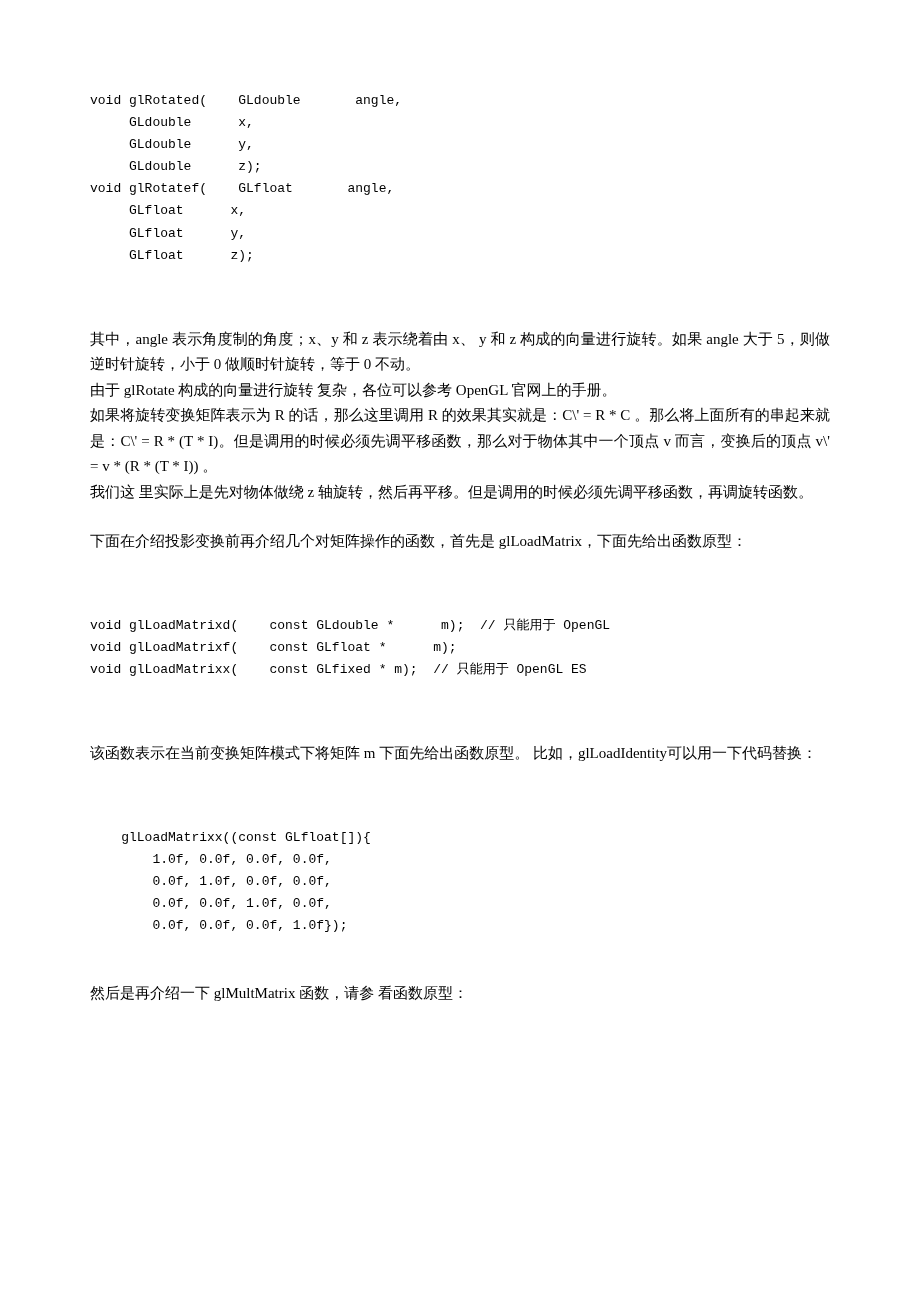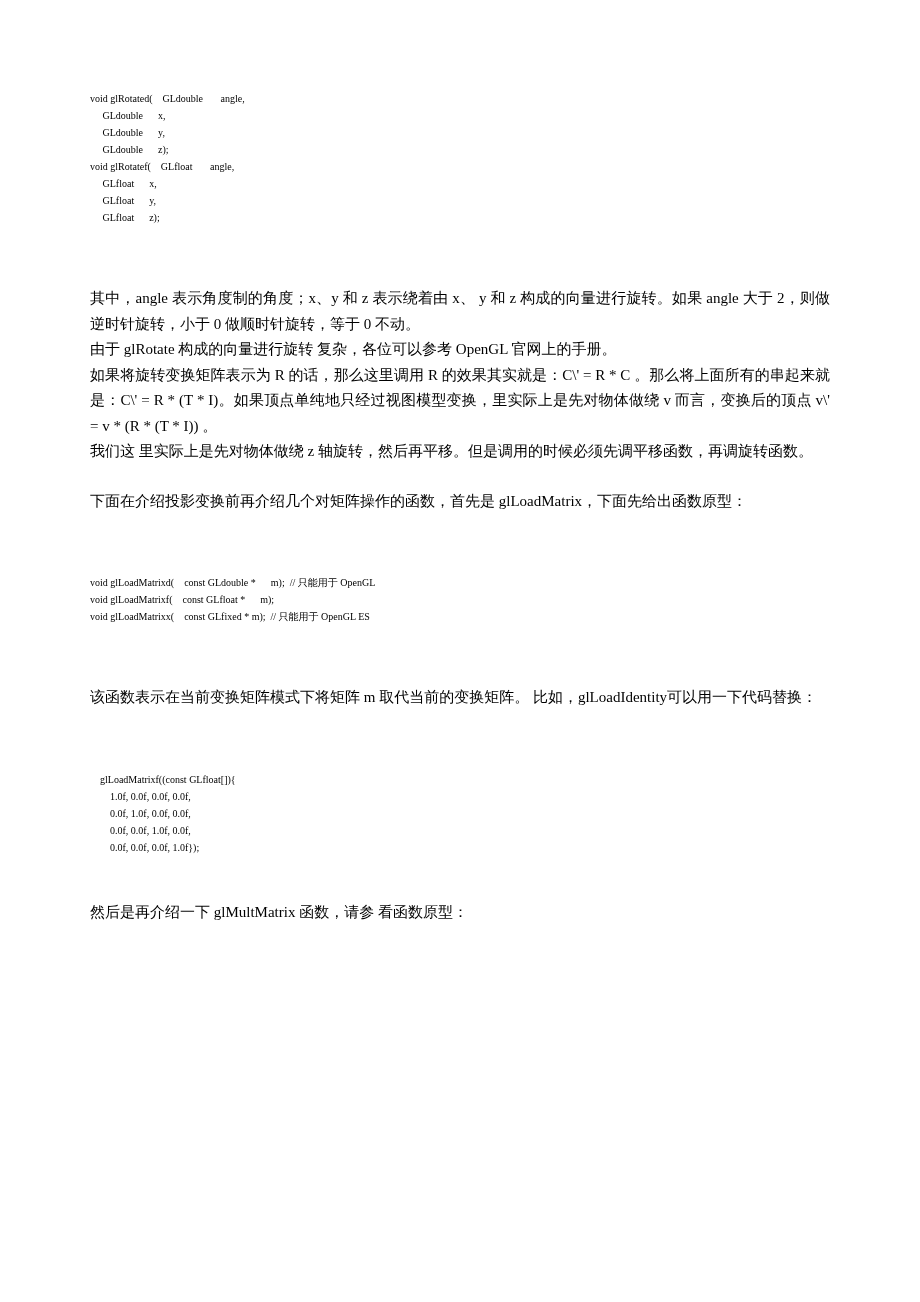--- a/index.html
+++ b/index.html
@@ -7,24 +7,24 @@
     padding: 80px 90px;
     font-family: "SimSun", "宋体", serif;
     font-size: 15px;
     line-height: 1.7;
     color: #000;
     background: #fff;
     width: 920px;
     box-sizing: border-box;
   }
   .code-block {
-    font-family: Liberation Serif, serif;
+    font-family: Liberation Mono, monospace;
     white-space: pre;
     margin: 10px 0 30px 0;
-    font-size: 10px;
+    font-size: 13px;
     line-height: 1.7;
   }
   .para {
     margin: 0;
     text-align: justify;
   }
   .para-gap {
     margin-top: 24px;
     font-family: Liberation Serif, serif;
   }
@@ -37,32 +37,32 @@
 
 <div class="code-block">void glRotated(    GLdouble       angle,
      GLdouble      x,
      GLdouble      y,
      GLdouble      z);
 void glRotatef(    GLfloat       angle,
      GLfloat      x,
      GLfloat      y,
      GLfloat      z);</div>
 
-<p class="para big-gap">其中，angle 表示角度制的角度；x、y 和 z 表示绕着由 x、 y 和 z 构成的向量进行旋转。如果 angle 大于 2，则做逆时针旋转，小于 0 做顺时针旋转，等于 0 不动。</p>
+<p class="para big-gap">其中，angle 表示角度制的角度；x、y 和 z 表示绕着由 x、 y 和 z 构成的向量进行旋转。如果 angle 大于 5，则做逆时针旋转，小于 0 做顺时针旋转，等于 0 不动。</p>
 <p class="para">由于 glRotate 构成的向量进行旋转 复杂，各位可以参考 OpenGL 官网上的手册。</p>
-<p class="para">如果将旋转变换矩阵表示为 R 的话，那么这里调用 R 的效果其实就是：C\' = R * C 。那么将上面所有的串起来就是：C\' = R * (T * I)。如果顶点单纯地只经过视图模型变换，里实际上是先对物体做绕 v 而言，变换后的顶点 v\' = v * (R * (T * I)) 。</p>
+<p class="para">如果将旋转变换矩阵表示为 R 的话，那么这里调用 R 的效果其实就是：C\' = R * C 。那么将上面所有的串起来就是：C\' = R * (T * I)。但是调用的时候必须先调平移函数，那么对于物体其中一个顶点 v 而言，变换后的顶点 v\' = v * (R * (T * I)) 。</p>
 <p class="para">我们这 里实际上是先对物体做绕 z 轴旋转，然后再平移。但是调用的时候必须先调平移函数，再调旋转函数。</p>
 
 <p class="para para-gap">下面在介绍投影变换前再介绍几个对矩阵操作的函数，首先是 glLoadMatrix，下面先给出函数原型：</p>
 
 <div class="code-block big-gap">void glLoadMatrixd(    const GLdouble *      m);  // 只能用于 OpenGL
 void glLoadMatrixf(    const GLfloat *      m);
 void glLoadMatrixx(    const GLfixed * m);  // 只能用于 OpenGL ES</div>
 
-<p class="para big-gap">该函数表示在当前变换矩阵模式下将矩阵 m 取代当前的变换矩阵。 比如，glLoadIdentity可以用一下代码替换：</p>
+<p class="para big-gap">该函数表示在当前变换矩阵模式下将矩阵 m 下面先给出函数原型。 比如，glLoadIdentity可以用一下代码替换：</p>
 
-<div class="code-block big-gap">    glLoadMatrixf((const GLfloat[]){
+<div class="code-block big-gap">    glLoadMatrixx((const GLfloat[]){
         1.0f, 0.0f, 0.0f, 0.0f,
         0.0f, 1.0f, 0.0f, 0.0f,
         0.0f, 0.0f, 1.0f, 0.0f,
         0.0f, 0.0f, 0.0f, 1.0f});</div>
 
 <p class="para big-gap" style="margin-top:44px">然后是再介绍一下 glMultMatrix 函数，请参 看函数原型：</p>
 
 </body></html>

